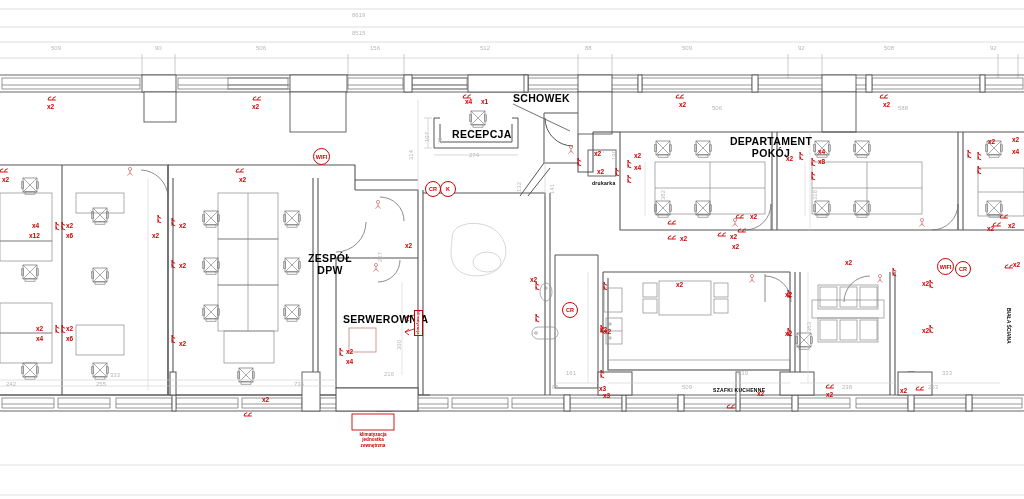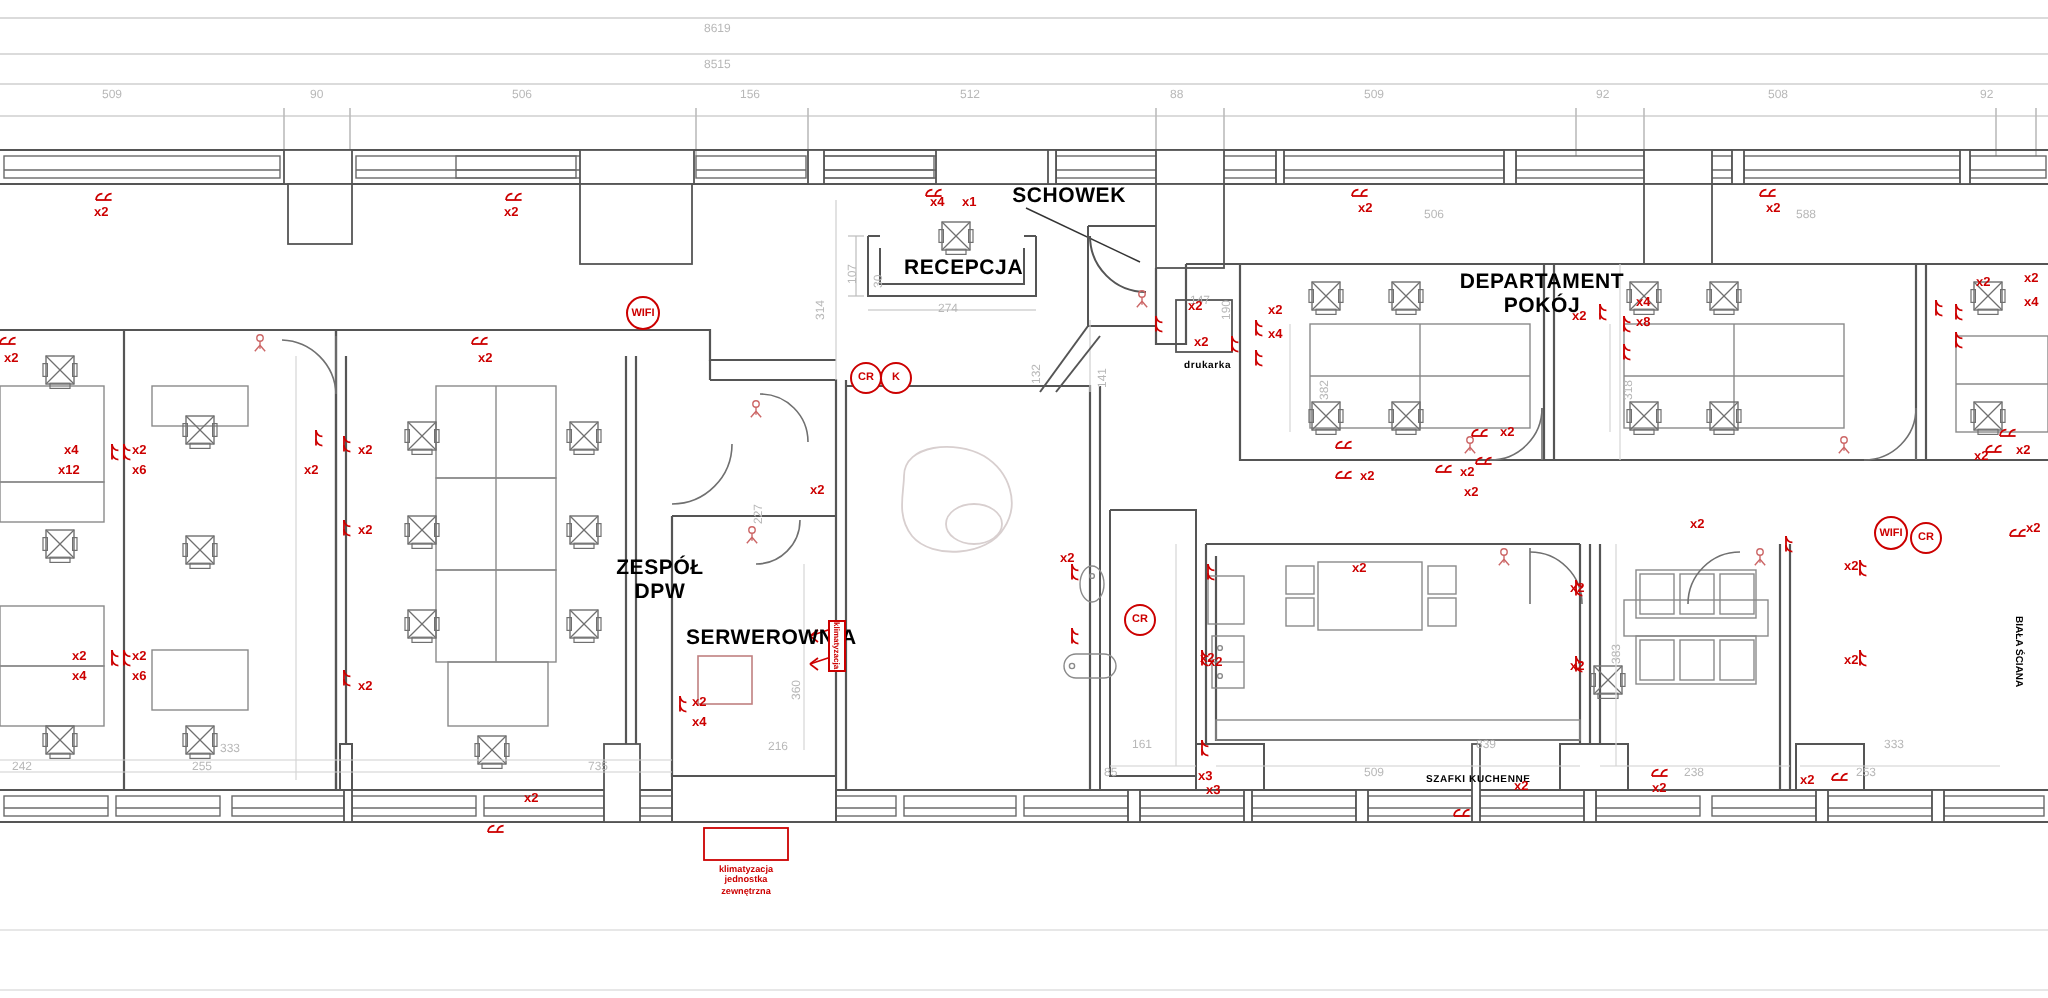--- a/index.html
+++ b/index.html
@@ -531,30 +531,30 @@
   <div class="dim" style="left:552px;top:384px;">85</div>
   <div class="dim" style="left:566px;top:370px;">161</div>
   <div class="dim" style="left:682px;top:384px;">509</div>
   <div class="dim" style="left:738px;top:370px;">839</div>
   <div class="dimv" style="left:806px;top:310px;height:22px;">383</div>
   <div class="dim" style="left:842px;top:384px;">238</div>
   <div class="dim" style="left:928px;top:384px;">253</div>
   <div class="dim" style="left:942px;top:370px;">333</div>
 
 
-  <div class="lbl room-lbl" style="left:300px;top:278px;width:60px;">
+  <div class="lbl room-lbl" style="left:300px;top:252px;width:60px;">
     <div>ZESPÓŁ</div>
     <div>DPW</div>
   </div>
 
   <div class="lbl room-lbl" style="left:343px;top:313px;width:100px;text-align:left;">SERWEROWNIA</div>
 
   <div class="lbl room-lbl" style="left:452px;top:128px;width:66px;text-align:left;">RECEPCJA</div>
 
-  <div class="lbl room-lbl" style="left:491px;top:92px;width:72px;text-align:right;">SCHOWEK</div>
+  <div class="lbl room-lbl" style="left:513px;top:92px;width:72px;text-align:left;">SCHOWEK</div>
 
   <div class="lbl room-lbl" style="left:716px;top:135px;width:110px;">
     <div>DEPARTAMENT</div>
     <div>POKÓJ</div>
   </div>
 
 
   <div class="lbl small-lbl" style="left:592px;top:180px;">drukarka</div>
   <div class="lbl small-lbl" style="left:713px;top:387px;">SZAFKI KUCHENNE</div>
   <div class="vtxt" style="left:1006px;top:308px;">BIAŁA ŚCIANA</div>

